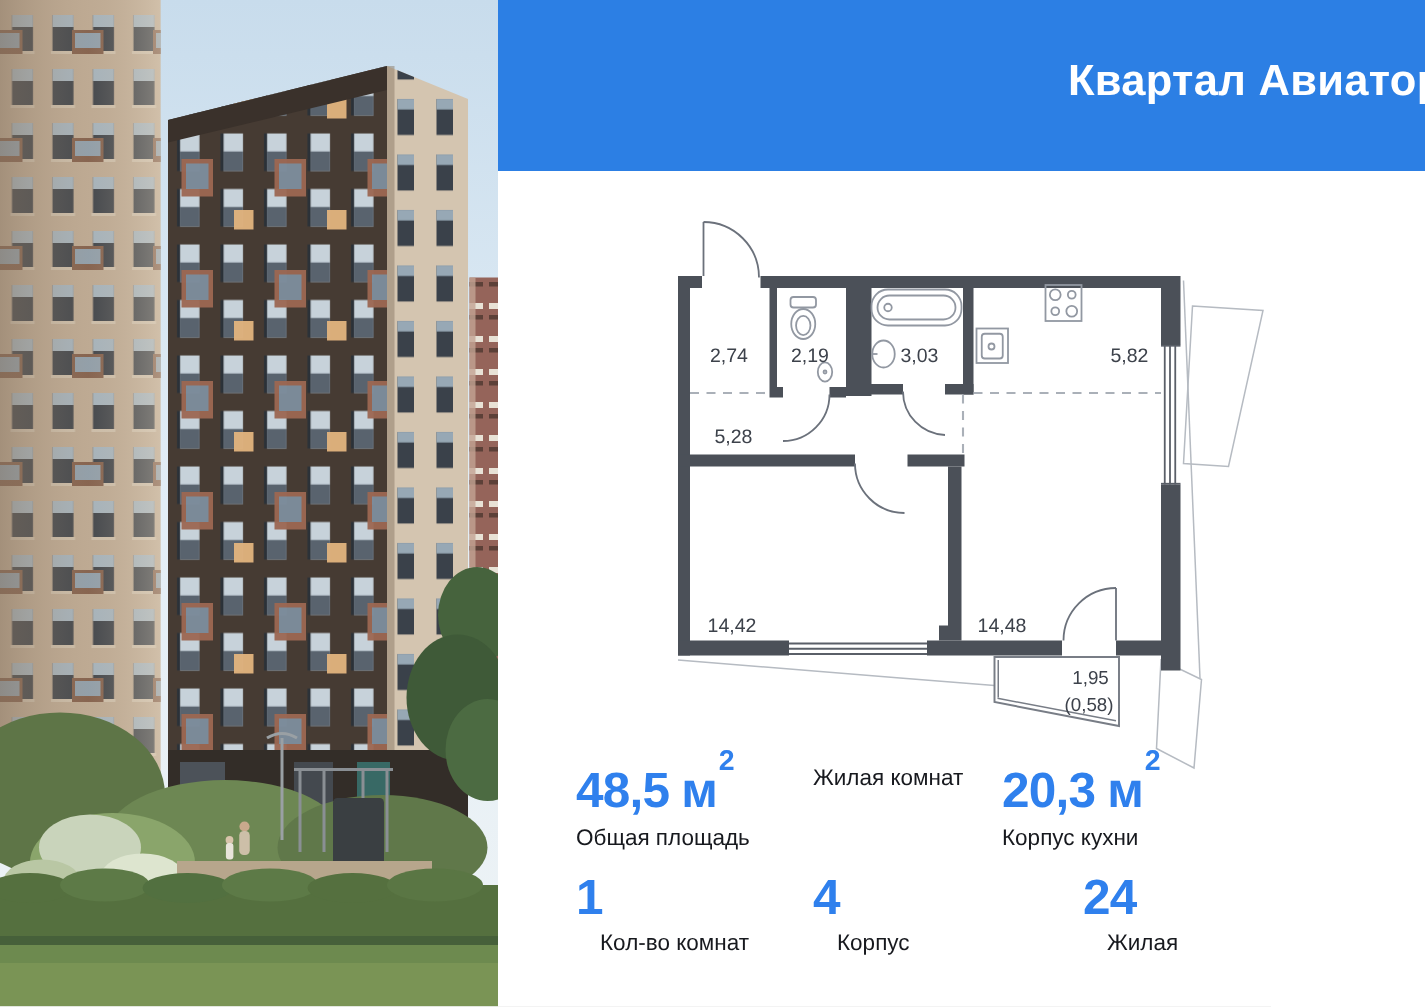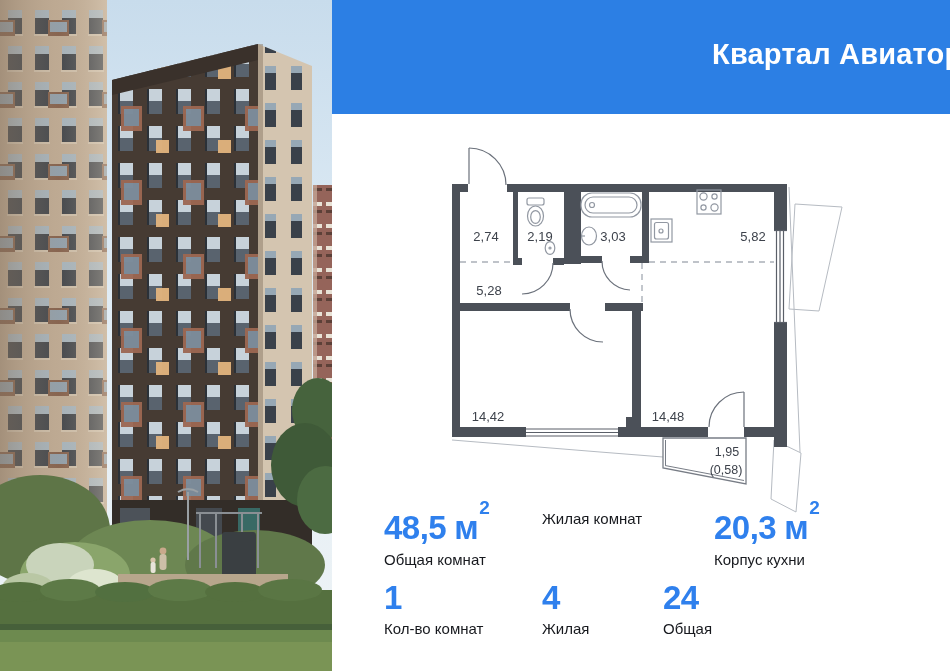--- a/index.html
+++ b/index.html
@@ -14,21 +14,21 @@
   
   .plan{position:absolute;left:440px;top:136px;width:410px;height:384px;}
   .plan text{font-family:"Liberation Sans",sans-serif;font-size:13px;fill:#3d424b;}
   .plan .balcony-num{font-size:12.5px;}
   
   .stat{position:absolute;white-space:nowrap;}
   .stat-value{font-size:33px;font-weight:bold;color:#2f80ed;letter-spacing:-.5px;line-height:34px;}
   .stat-unit{margin-left:8px;}
   .stat-sup{font-size:19px;position:relative;top:-13px;margin-left:1px;}
   .stat-label{font-size:15px;color:#17191e;margin-top:6px;}
-  .detail .stat-label{margin-top:5px;}
+  .detail .stat-label{margin-top:5px;margin-left:16px;}
 </style>
 </head>
 <body>
 
 <div class="screen">
 
   <svg class="photo" width="332" height="671" viewBox="0 0 332 671" aria-hidden="true">
     <defs>
       <linearGradient id="sky" x1="0" y1="0" x2="0" y2="1">
         <stop offset="0" stop-color="#c8dcec"></stop>
@@ -263,36 +263,36 @@
       <text x="489" y="295">5,28</text>
       <text x="488" y="421">14,42</text>
       <text x="668" y="421">14,48</text>
       <text class="balcony-num" x="727" y="456">1,95</text>
       <text class="balcony-num" x="726" y="474">(0,58)</text>
     </g>
   </svg>
 
   <div class="stat area" style="left:384px;top:504px">
     <div class="stat-value"><span>48,5</span><span class="stat-unit">м</span><sup class="stat-sup">2</sup></div>
-    <div class="stat-label">Общая комнат</div>
+    <div class="stat-label">Общая площадь</div>
   </div>
   <div class="stat area" style="left:542px;top:504px">
     <div class="stat-label">Жилая комнат</div>
   </div>
-  <div class="stat area" style="left:714px;top:504px">
+  <div class="stat area" style="left:668px;top:504px">
     <div class="stat-value"><span>20,3</span><span class="stat-unit">м</span><sup class="stat-sup">2</sup></div>
     <div class="stat-label">Корпус кухни</div>
   </div>
 
   <div class="stat detail" style="left:384px;top:581px">
     <div class="stat-value">1</div>
     <div class="stat-label">Кол-во комнат</div>
   </div>
   <div class="stat detail" style="left:542px;top:581px">
     <div class="stat-value">4</div>
+    <div class="stat-label">Корпус</div>
+  </div>
+  <div class="stat detail" style="left:722px;top:581px">
+    <div class="stat-value">24</div>
     <div class="stat-label">Жилая</div>
   </div>
-  <div class="stat detail" style="left:663px;top:581px">
-    <div class="stat-value">24</div>
-    <div class="stat-label">Общая</div>
-  </div>
 
 </div>
 
 </body></html>

